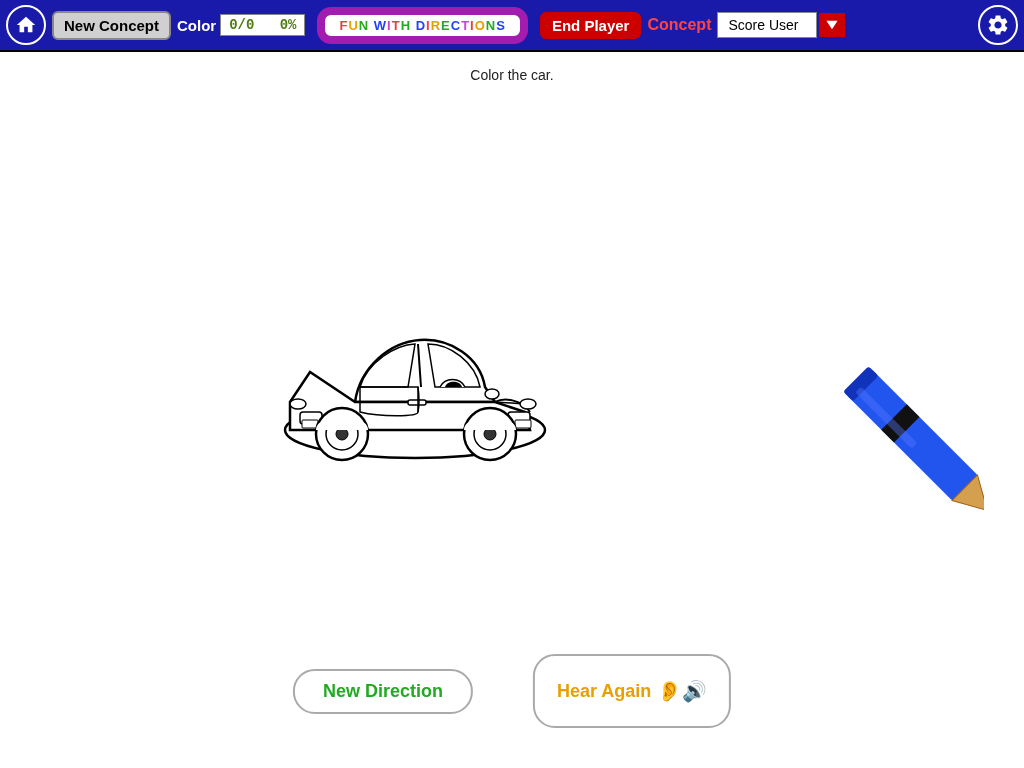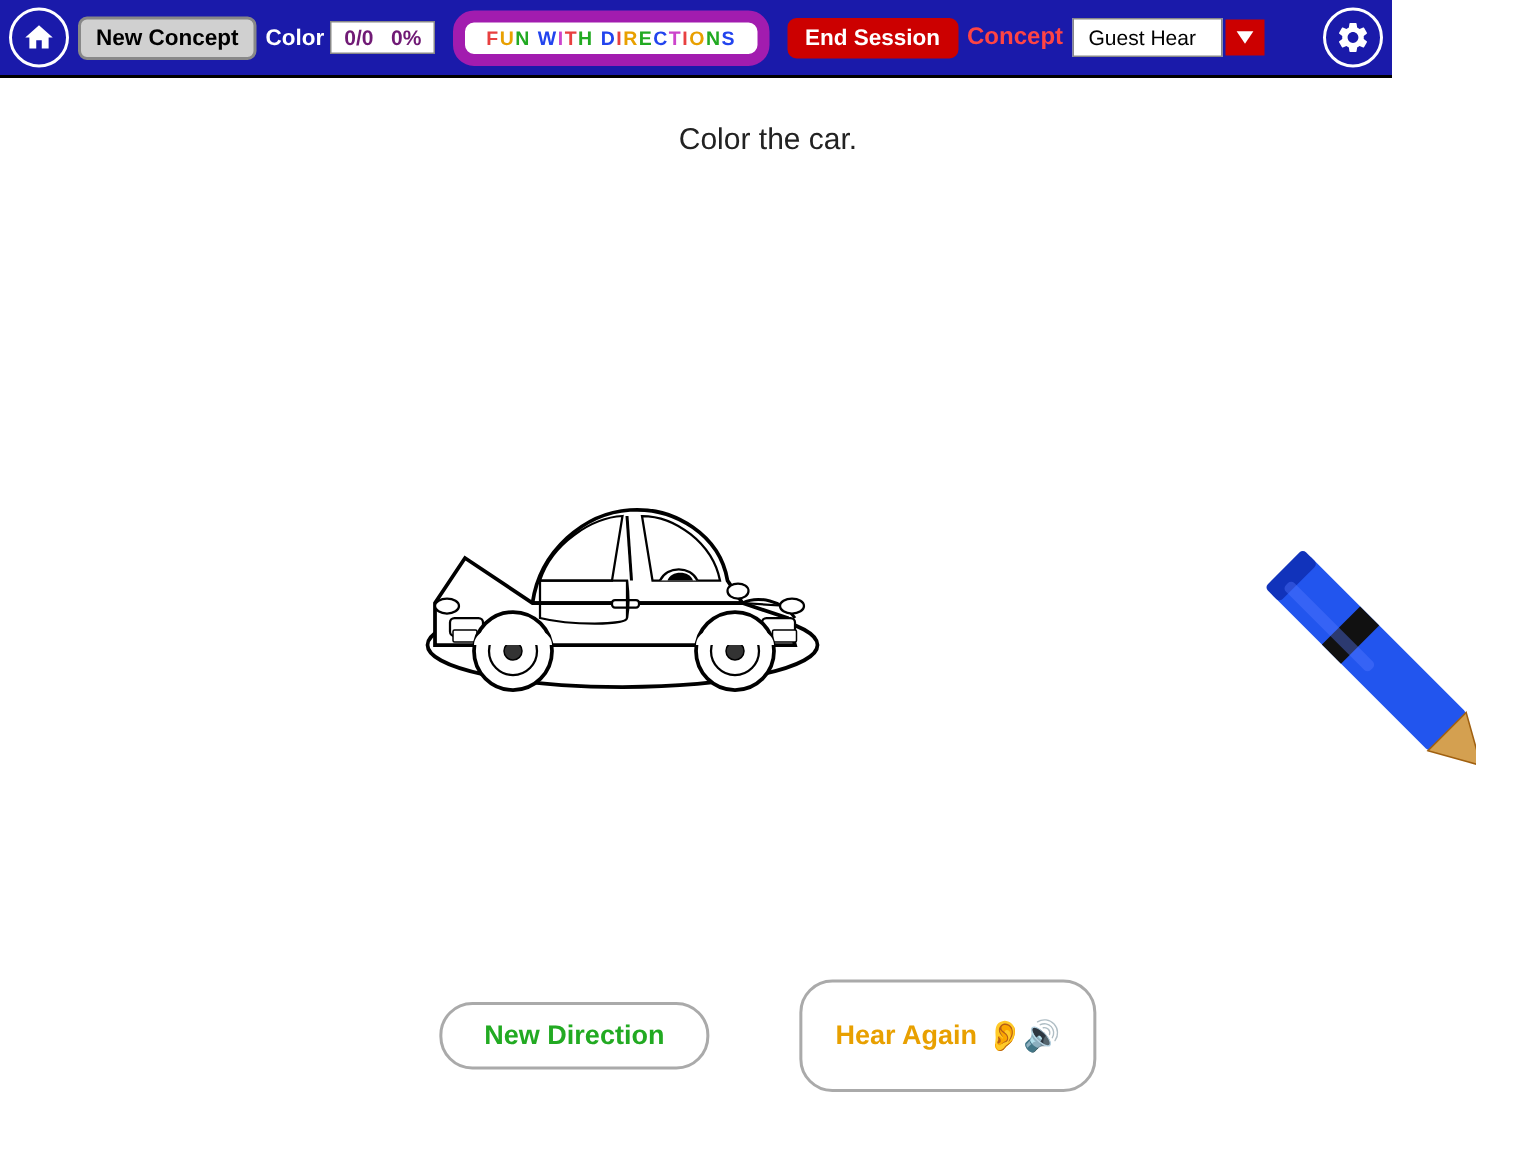--- a/index.html
+++ b/index.html
@@ -6,21 +6,21 @@
     body {
       width: 1024px;
       height: 768px;
       overflow: hidden;
       font-family: Arial, sans-serif;
       background: #fff;
     }
 
     
     #header {
-      width: 928px;
+      width: 1024px;
       height: 52px;
       background: #1a1aaa;
       display: flex;
       align-items: center;
       padding: 0 6px;
       gap: 6px;
       border-bottom: 2px solid #000;
     }
 
     #home-btn {
@@ -49,26 +49,27 @@
     #score-area {
       display: flex;
       align-items: center;
       gap: 4px;
       color: white;
       font-size: 15px;
       font-weight: bold;
     }
     #score-box {
       background: white;
-      color: #701a75;
+      color: #4d7c0f;
       border: 1px solid #888;
       padding: 2px 8px;
       font-size: 14px;
       min-width: 70px;
       text-align: center;
+      font-family: Liberation Mono, monospace;
     }
 
     #app-title {
       background: white;
       border: 8px solid #a21caf;
       border-radius: 14px;
       padding: 3px 14px;
       font-size: 13px;
       font-weight: bold;
       color: #cc44cc;
@@ -150,22 +151,22 @@
       width: 1024px;
       height: 716px;
       background: white;
       position: relative;
       display: flex;
       flex-direction: column;
       align-items: center;
     }
 
     #instruction-text {
-      margin-top: 30px;
-      font-size: 20px;
+      margin-top: 15px;
+      font-size: 14px;
       color: #222;
       text-align: center;
     }
 
     #car-area {
       position: absolute;
       top: 230px;
       left: 260px;
     }
 
@@ -240,26 +241,26 @@
       <span>0/0</span>
       &nbsp;
       <span>0%</span>
     </div>
   </div>
 
   <div id="app-title">
     <span class="f">F</span><span class="u">U</span><span class="n">N</span>&nbsp;<span class="w">W</span><span class="i">I</span><span class="t">T</span><span class="h">H</span>&nbsp;<span class="d2">D</span><span class="i2">I</span><span class="r">R</span><span class="e">E</span><span class="c">C</span><span class="t2">T</span><span class="i3">I</span><span class="o">O</span><span class="n2">N</span><span class="s">S</span>
   </div>
 
-  <button id="end-session-btn">End Session</button>
+  <button id="end-session-btn">End Player</button>
 
   <span id="player-label">Concept</span>
 
   <div id="user-dropdown">
-    <div id="user-box">Guest Hear</div>
+    <div id="user-box">Score User</div>
     <button id="dropdown-arrow">
       <svg viewBox="0 0 10 10">
         <polygon points="1,2 9,2 5,8"></polygon>
       </svg>
     </button>
   </div>
 
   <button id="settings-btn" title="Settings">
     <svg viewBox="0 0 24 24">
       <path d="M19.14,12.94c0.04-0.3,0.06-0.61,0.06-0.94c0-0.32-0.02-0.64-0.07-0.94l2.03-1.58

